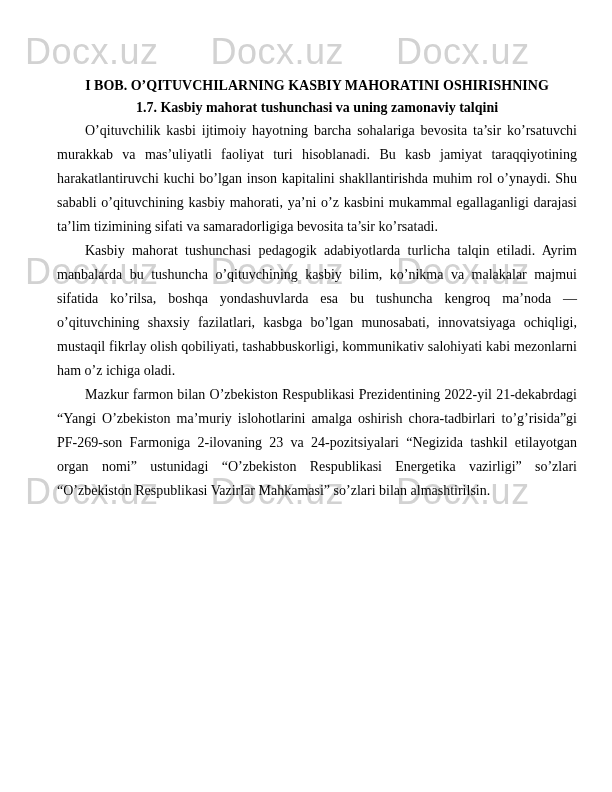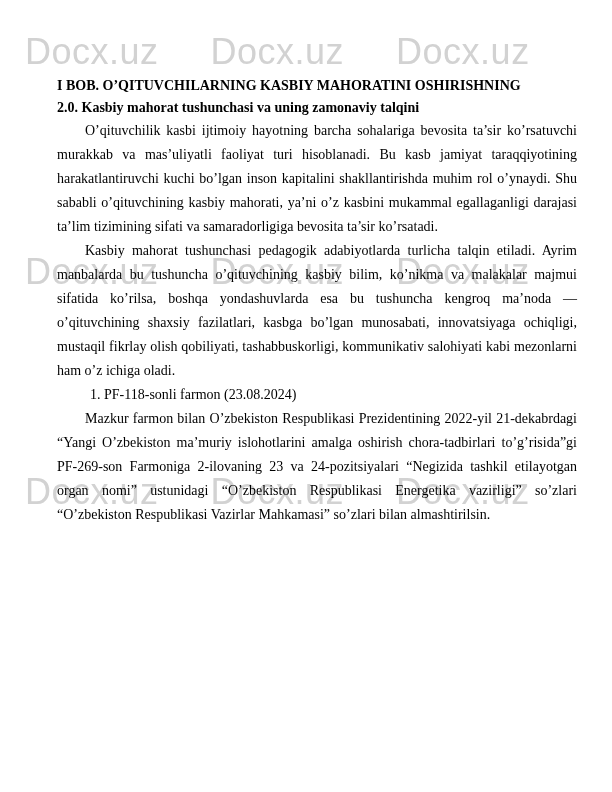--- a/index.html
+++ b/index.html
@@ -45,20 +45,21 @@
     left: 57px;
     right: 35px;
     top: 75px;
     z-index: 1;
   }
   .chapter-title div,
   .section-title {
     font-size: 14px;
     line-height: 22px;
     font-weight: bold;
+    text-align: center;
   }
   .para {
     margin: 0;
     font-size: 14px;
     line-height: 24px;
     text-align: justify;
     text-indent: 28px;
   }
   .item {
     margin: 0;
@@ -104,24 +105,23 @@
       <span>Docx.uz</span>
       <span>Docx.uz</span>
       <span>Docx.uz</span>
     </div>
   </div>
 
   <div class="content">
     <div class="chapter-title">
       <div>I BOB. O’QITUVCHILARNING KASBIY MAHORATINI OSHIRISHNING</div>
     </div>
-    <div class="section-title">2.0. Kasbiy mahorat tushunchasi va uning zamonaviy talqini</div>
+    <div class="section-title">1.7. Kasbiy mahorat tushunchasi va uning zamonaviy talqini</div>
 
     <p class="para">O’qituvchilik kasbi ijtimoiy hayotning barcha sohalariga bevosita ta’sir ko’rsatuvchi murakkab va mas’uliyatli faoliyat turi hisoblanadi. Bu kasb jamiyat taraqqiyotining harakatlantiruvchi kuchi bo’lgan inson kapitalini shakllantirishda muhim rol o’ynaydi. Shu sababli o’qituvchining kasbiy mahorati, ya’ni o’z kasbini mukammal egallaganligi darajasi ta’lim tizimining sifati va samaradorligiga bevosita ta’sir ko’rsatadi.</p>
     <p class="para">Kasbiy mahorat tushunchasi pedagogik adabiyotlarda turlicha talqin etiladi. Ayrim manbalarda bu tushuncha o’qituvchining kasbiy bilim, ko’nikma va malakalar majmui sifatida ko’rilsa, boshqa yondashuvlarda esa bu tushuncha kengroq ma’noda — o’qituvchining shaxsiy fazilatlari, kasbga bo’lgan munosabati, innovatsiyaga ochiqligi, mustaqil fikrlay olish qobiliyati, tashabbuskorligi, kommunikativ salohiyati kabi mezonlarni ham o’z ichiga oladi.</p>
-    <p class="item">1. PF-118-sonli farmon (23.08.2024)</p>
     <p class="para">Mazkur farmon bilan O’zbekiston Respublikasi Prezidentining 2022-yil 21-dekabrdagi “Yangi O’zbekiston ma’muriy islohotlarini amalga oshirish chora-tadbirlari to’g’risida”gi PF-269-son Farmoniga 2-ilovaning 23 va 24-pozitsiyalari “Negizida tashkil etilayotgan organ nomi” ustunidagi “O’zbekiston Respublikasi Energetika vazirligi” so’zlari “O’zbekiston Respublikasi Vazirlar Mahkamasi” so’zlari bilan almashtirilsin.</p>
     <div class="spacer"></div>
   </div>
 
   <div class="page-number">6</div>
 
 </div>
 
 </body></html>

